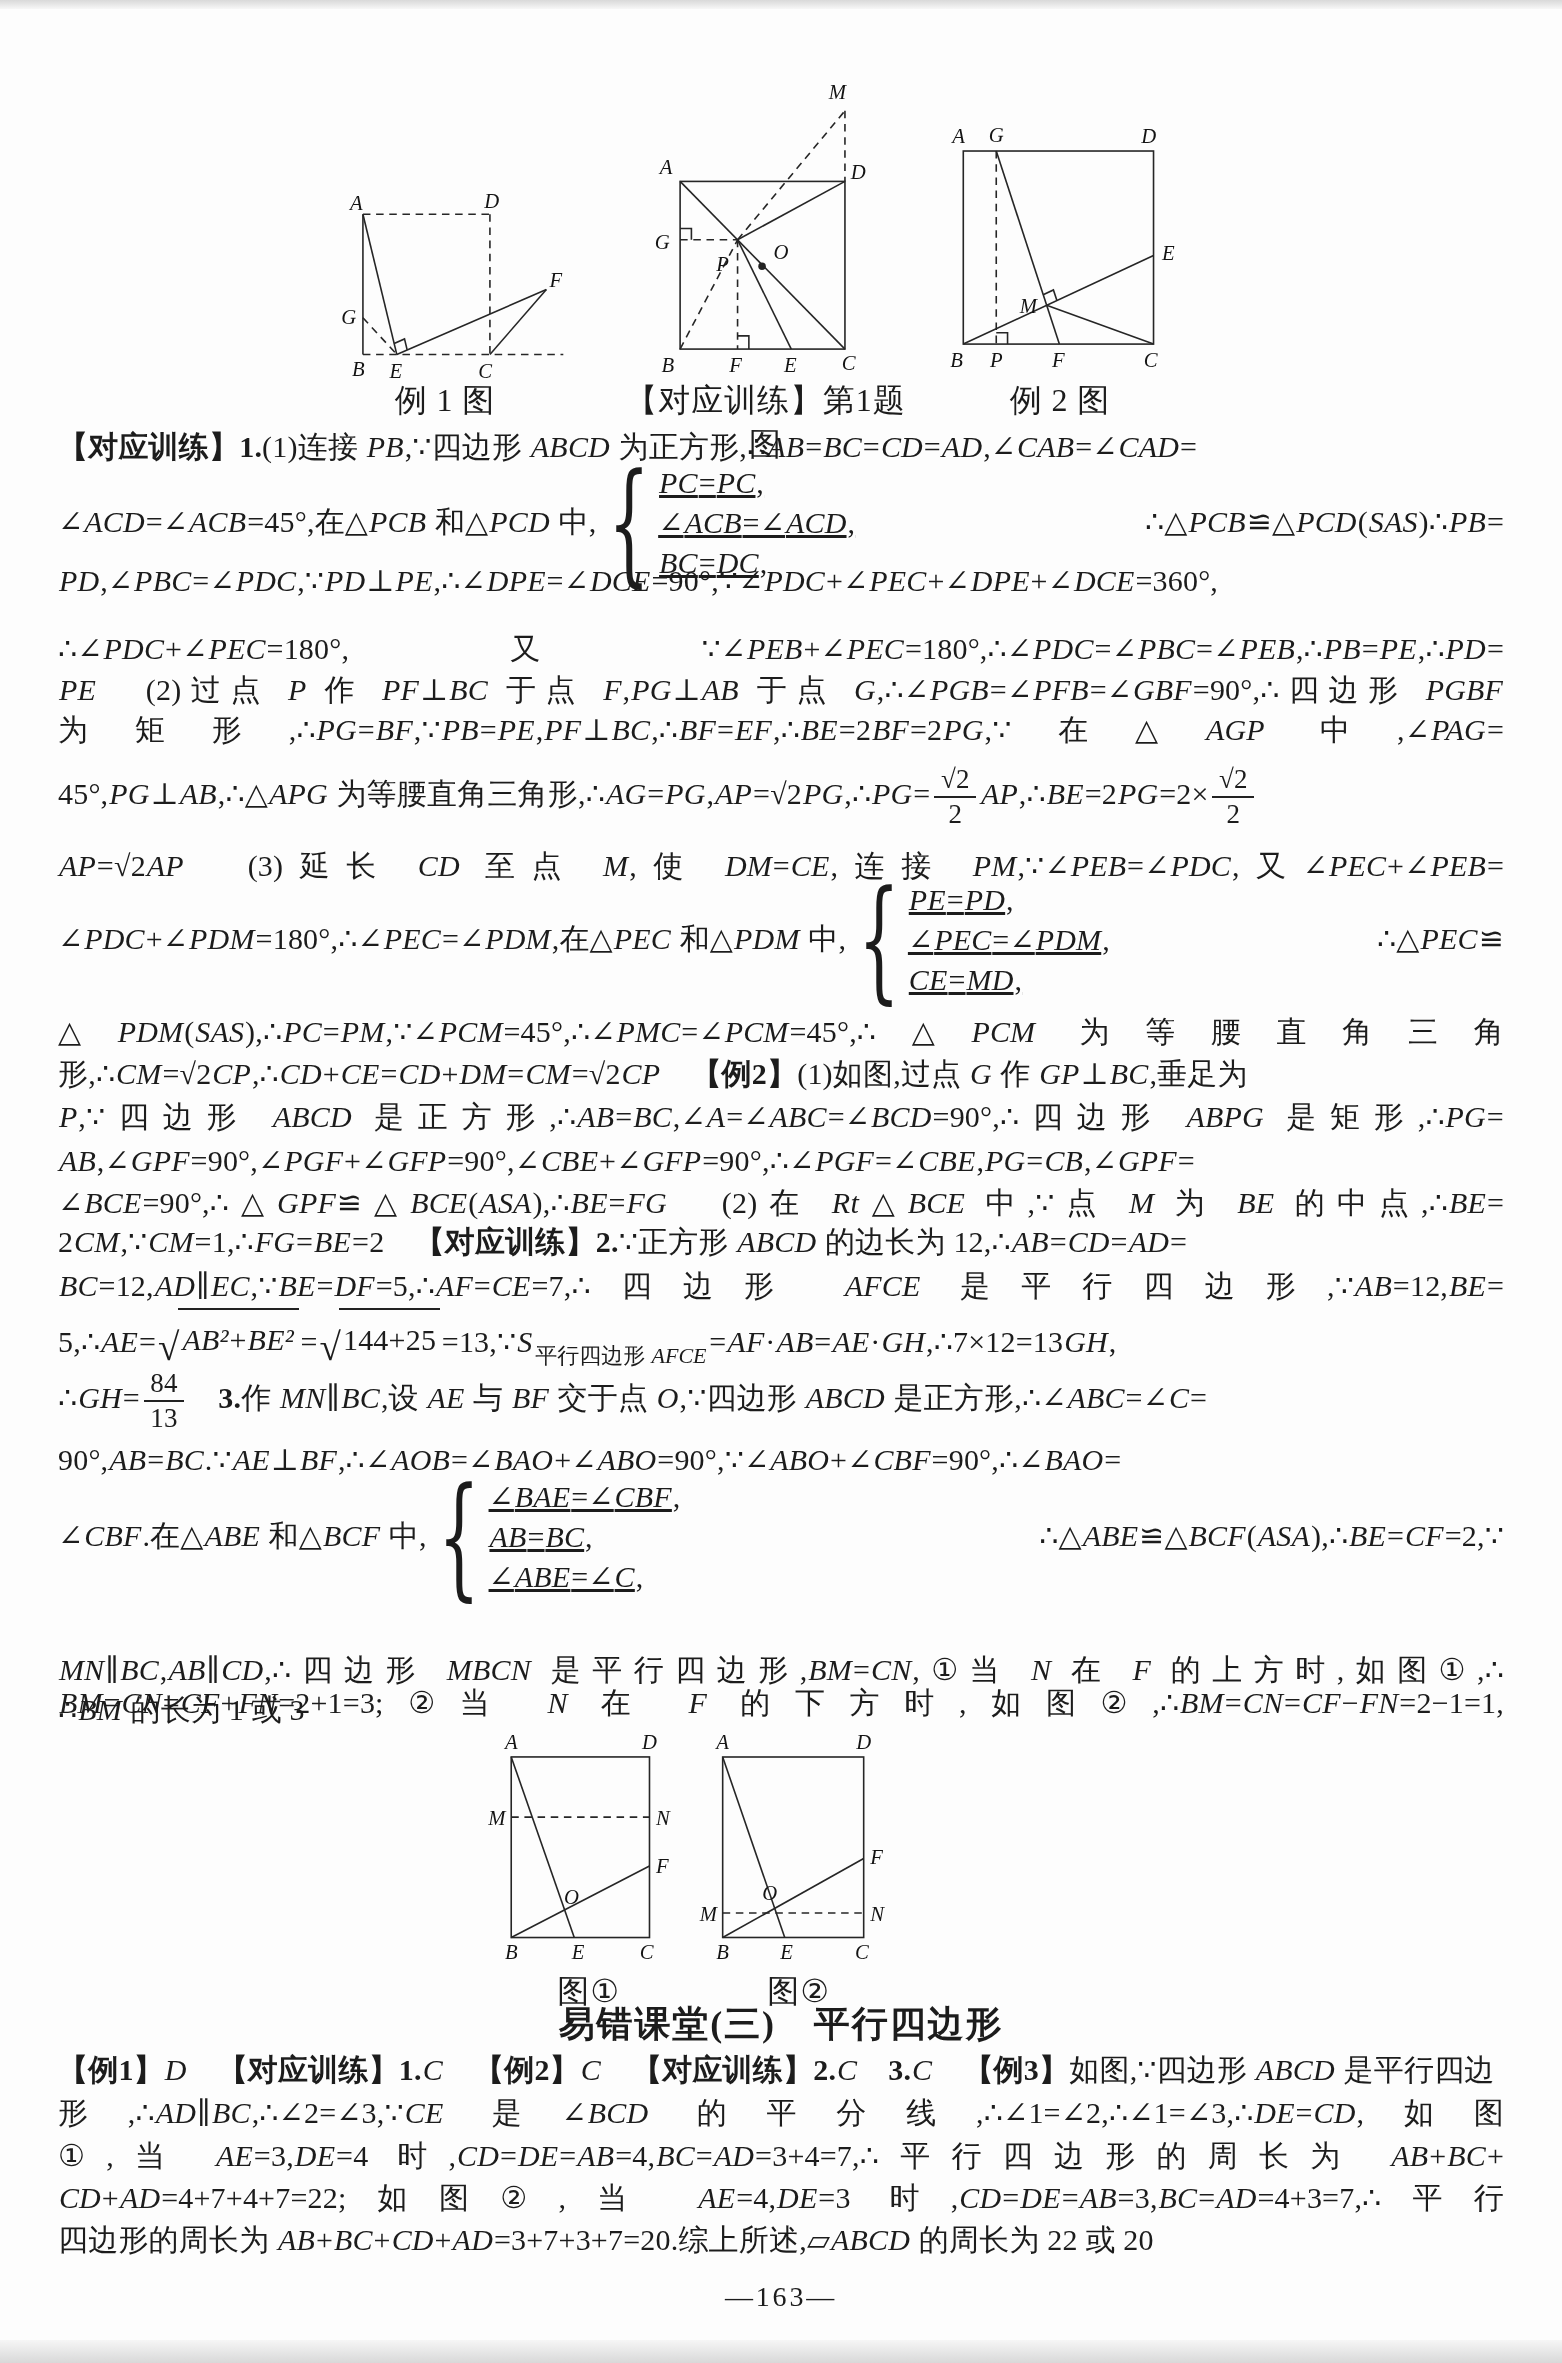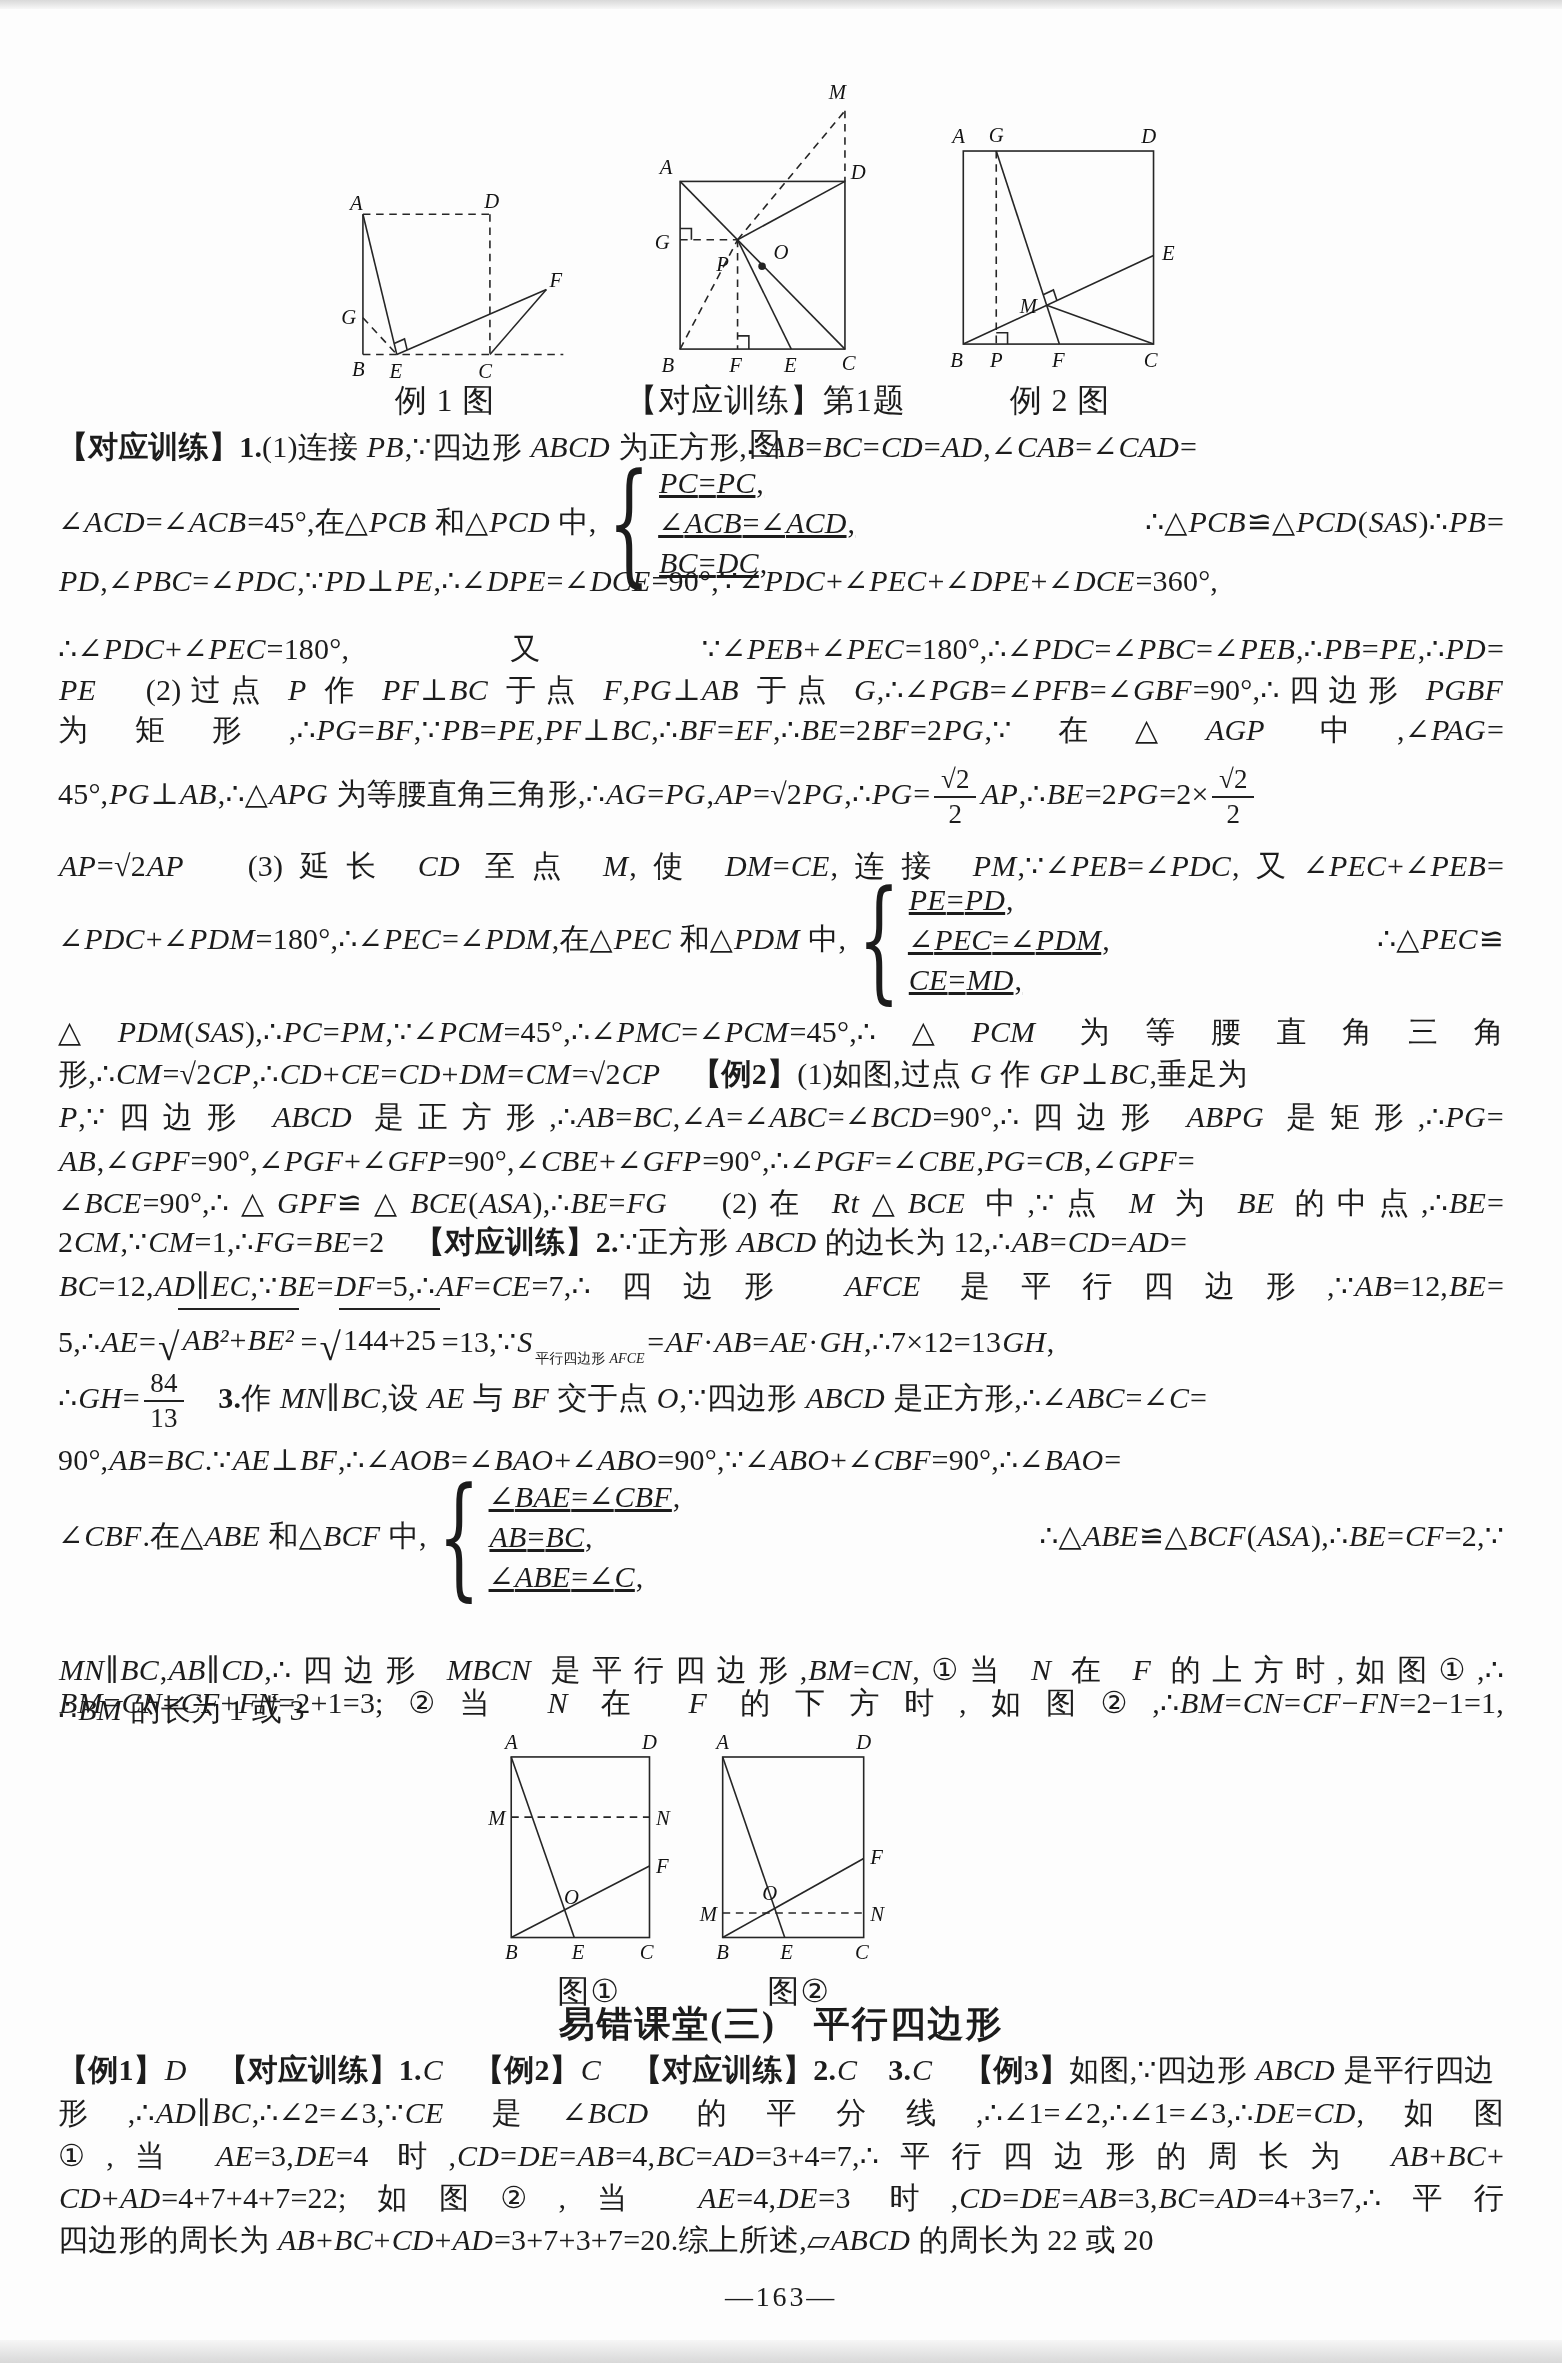--- a/index.html
+++ b/index.html
@@ -23,21 +23,21 @@
   .bl-items{display:flex;flex-direction:column;justify-content:space-between;height:119px;padding:0.9px 0;}
   .bl-items>div{line-height:40px;height:40px;text-decoration:underline;}
   .bl-post{margin-left:auto;}
   .frac{display:inline-flex;flex-direction:column;vertical-align:middle;text-align:center;
         font-size:27px;line-height:31px;margin:0 3.8px;}
   .fnum{border-bottom:2.4px solid #222;padding:0 6.6px 0.9px;}
   .fden{padding-top:0.9px;}
   .sqrt{display:inline-flex;vertical-align:-7.5px;margin:0 1.9px;}
   .rsign{font-size:1.3em;line-height:1;align-self:flex-end;margin-right:-1.9px;}
   .rbody{border-top:2.4px solid #222;padding:2.8px 3.8px 0;}
-  .ssub{font-size:14px;vertical-align:-10.4px;letter-spacing:0;margin:0 1.9px;}
+  .ssub{font-size:22px;vertical-align:-10.4px;letter-spacing:0;margin:0 1.9px;}
 
   
   svg.fig{position:absolute;overflow:visible;}
   svg.fig line,svg.fig polyline,svg.fig rect.frame{stroke:#262626;stroke-width:1.7;fill:none;}
   svg.fig .dash{stroke-dasharray:8 6;}
   svg.fig text{font-family:"Liberation Serif","DejaVu Serif",serif;font-style:italic;
                font-size:22px;fill:#141414;stroke:none;}
   .figcap{position:absolute;font-size:32px;text-align:center;letter-spacing:0.9px;}
   #section-header{position:absolute;left:0;width:100%;text-align:center;top:2000px;
                   font-size:36px;font-weight:700;letter-spacing:1.9px;}

